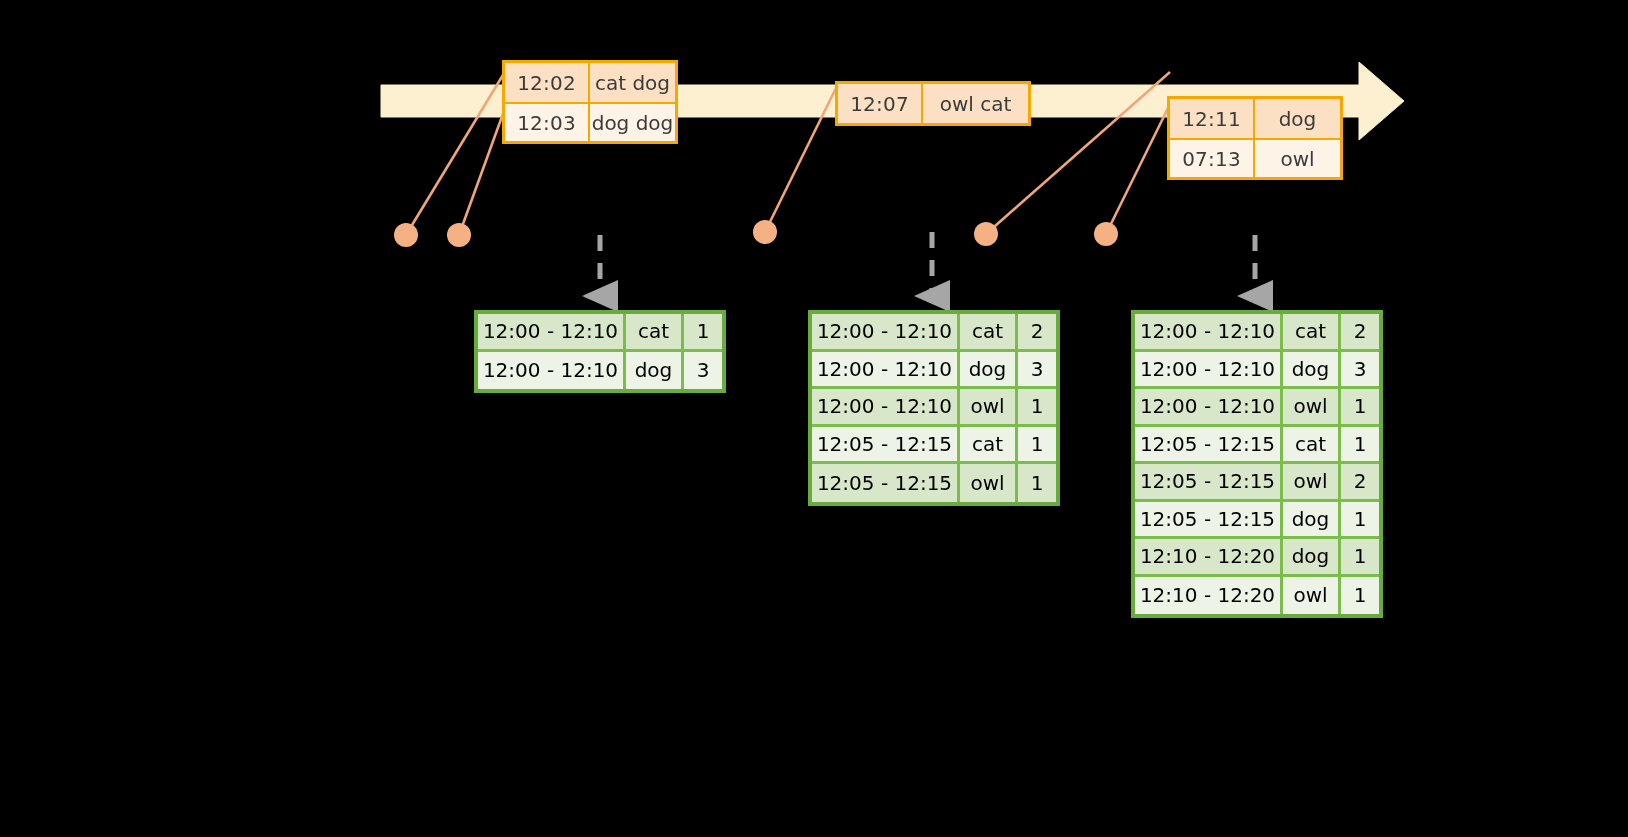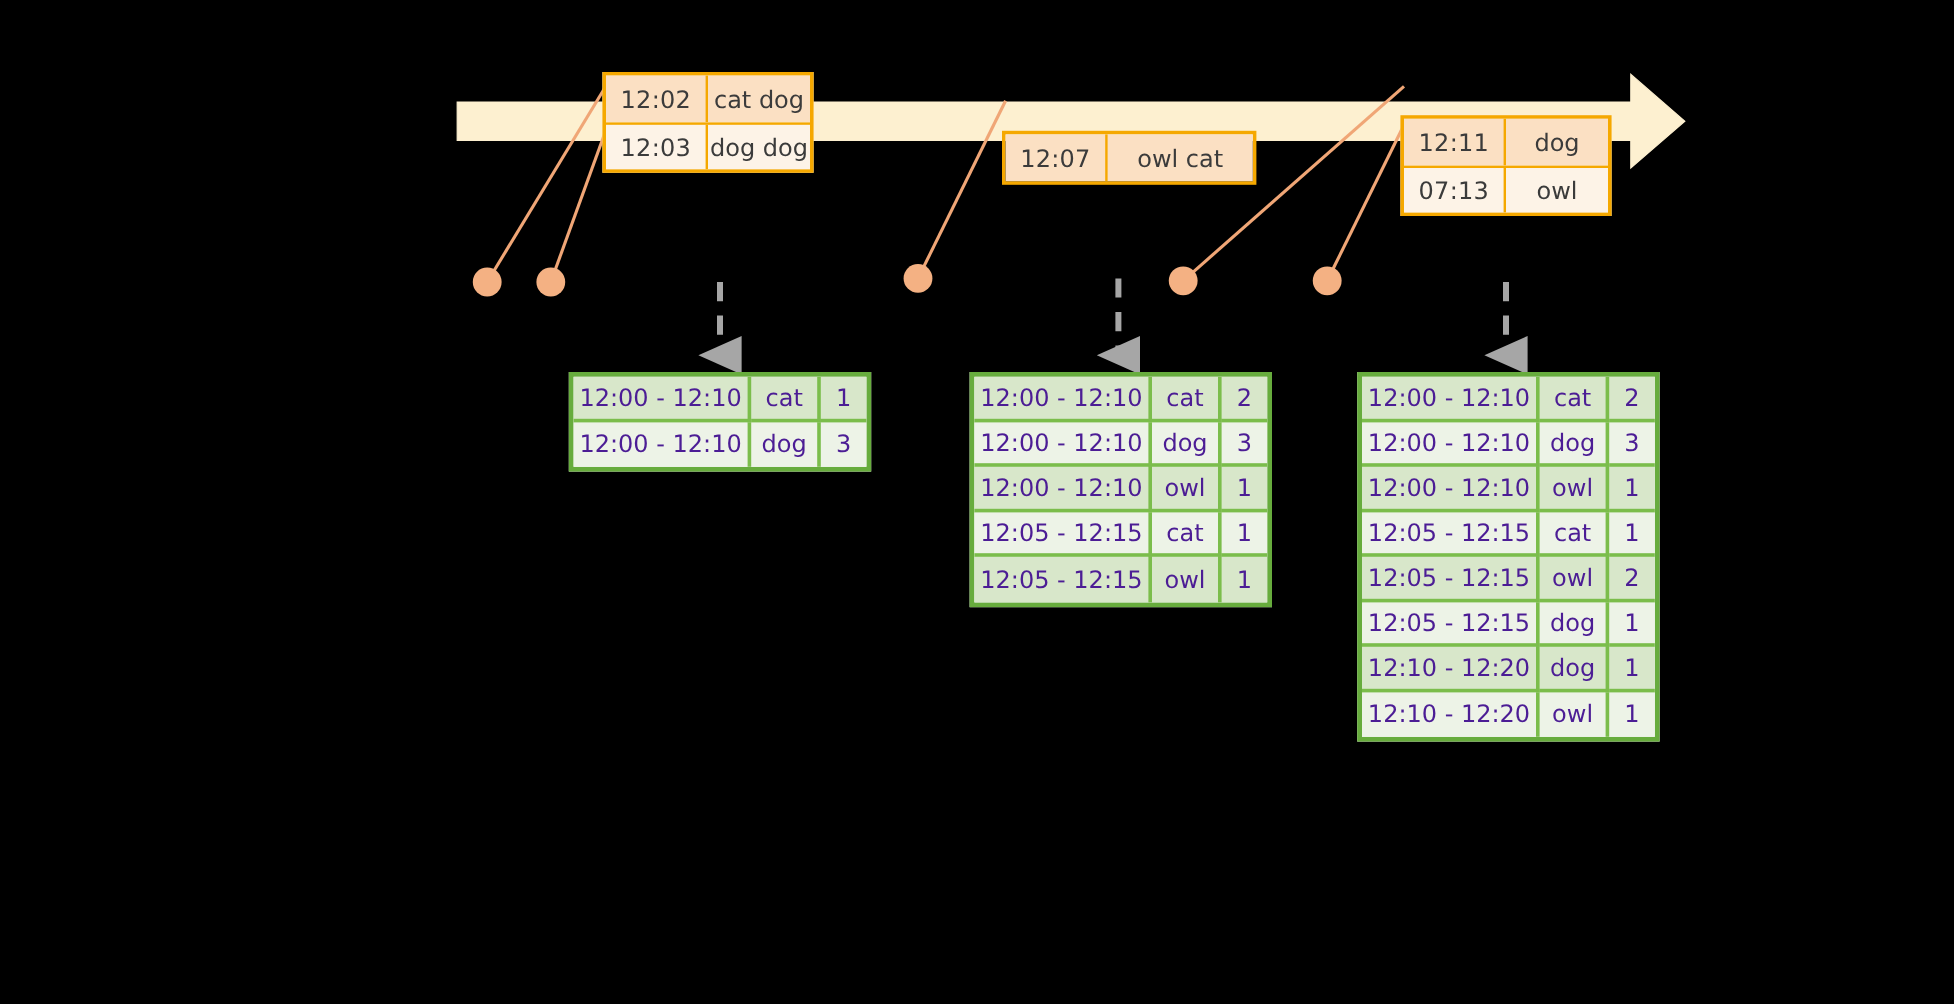--- a/index.html
+++ b/index.html
@@ -78,21 +78,21 @@
     height: 37.5px;
     box-sizing: border-box;
   }
   .rt-row.odd  { background: #d8e7ca; }
   .rt-row.even { background: #edf3e7; }
   .rt-cell {
     display: flex;
     align-items: center;
     justify-content: center;
     font-size: 20px;
-    color: #4c1d95;
+    color: #000000;
     box-sizing: border-box;
     border-right: 3px solid #7bbd4b;
     border-bottom: 3px solid #7bbd4b;
   }
   .rt-cell.last { border-right: none; }
   .rt-row.lastrow .rt-cell { border-bottom: none; }
   .rt-cell.window { width: 148px; }
   .rt-cell.word   { width: 58px; }
   .rt-cell.count  { width: 38px; }
 </style>
@@ -137,21 +137,21 @@
     <div class="event-row odd">
       <div class="event-time">12:02</div>
       <div class="event-words">cat dog</div>
     </div>
     <div class="event-row even">
       <div class="event-time">12:03</div>
       <div class="event-words">dog dog</div>
     </div>
   </div>
 
-  <div class="event-box" style="left:835px; top:81px; width:212px;margin-top:28px;">
+  <div class="event-box" style="left:835px; top:81px; width:196px;">
     <div class="event-row odd">
       <div class="event-time">12:07</div>
       <div class="event-words">owl cat</div>
     </div>
   </div>
 
   <div class="event-box" style="left:1167px; top:60px; width:176px;margin-top:36px;">
     <div class="event-row odd">
       <div class="event-time">12:11</div>
       <div class="event-words">dog</div>

